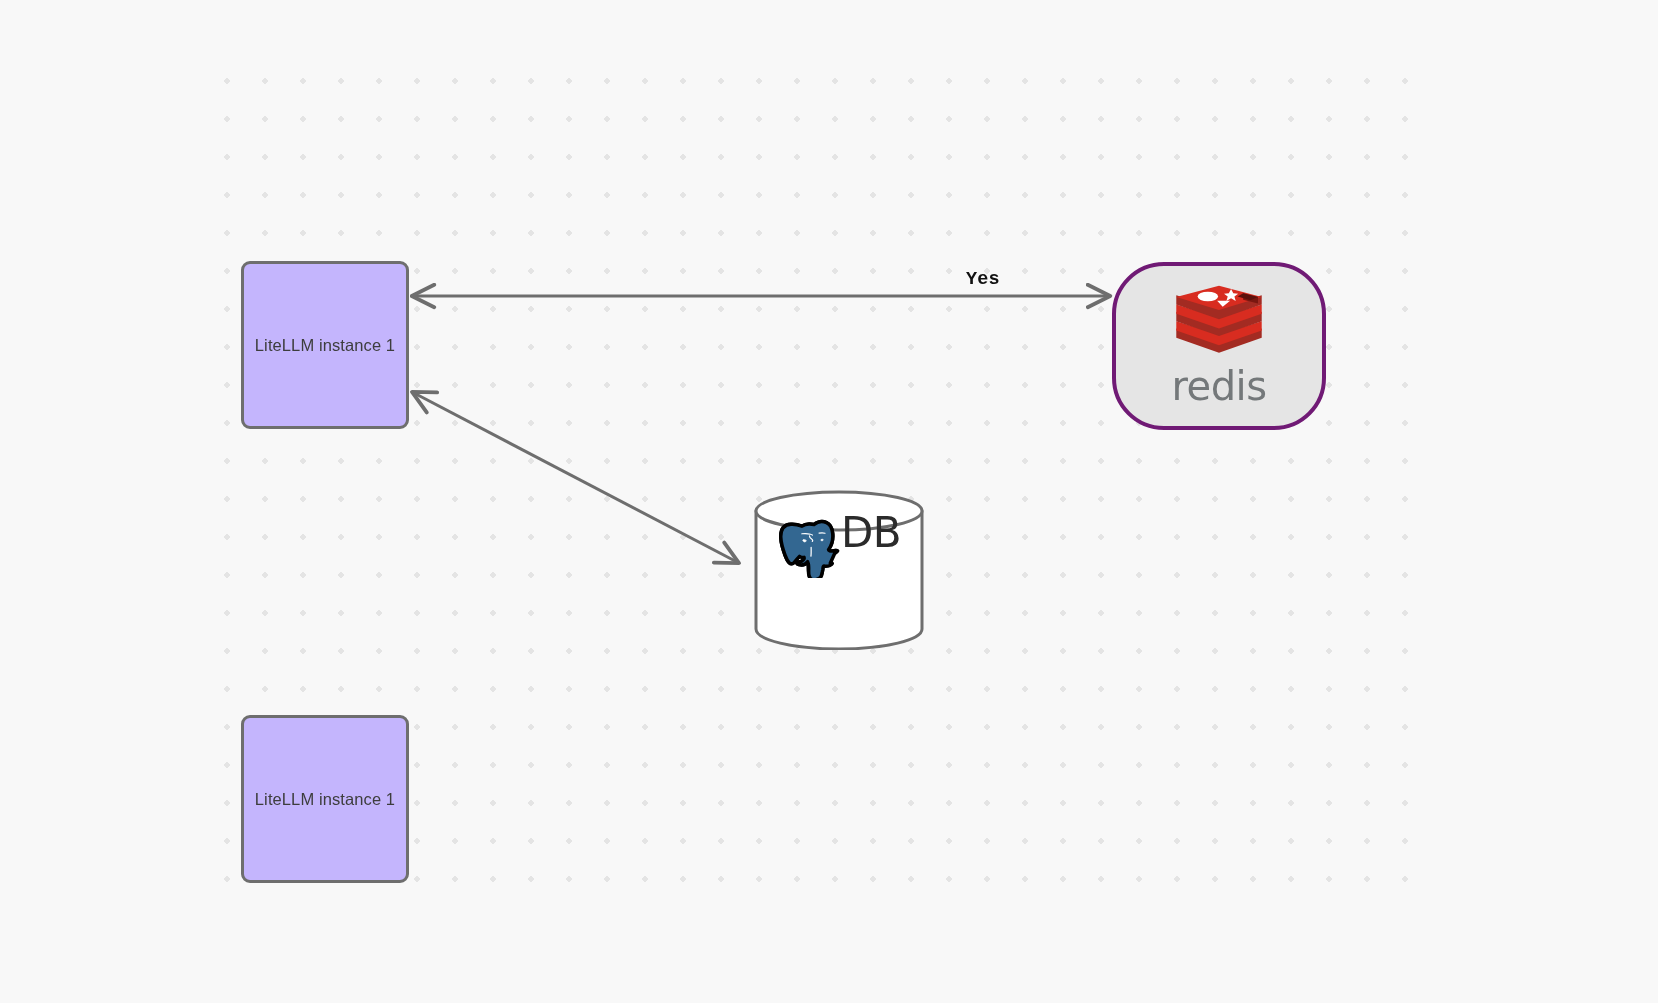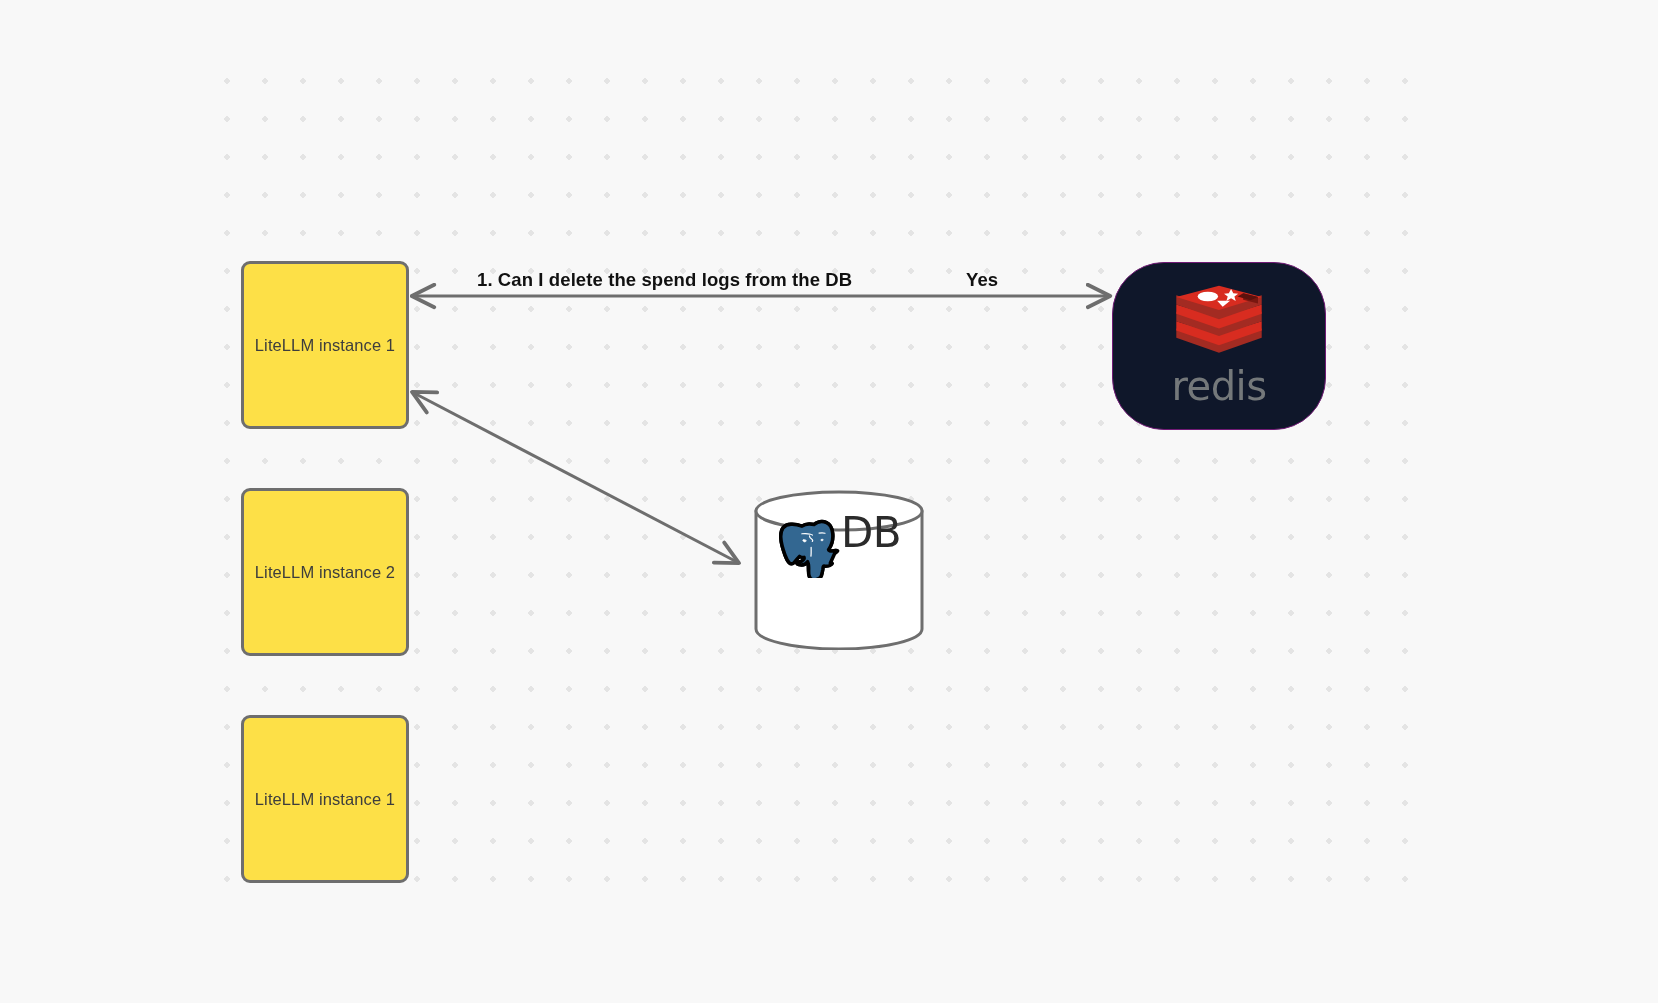--- a/index.html
+++ b/index.html
@@ -35,21 +35,21 @@
     position: absolute;
     left: 0;
     top: 0;
     width: 1658px;
     height: 1003px;
     pointer-events: none;
   }
   
   .node-box {
     position: absolute;
-    background: #fde047;
+    background: #c4b5fd;
     border: 3px solid #6e6e6e;
     border-radius: 9px;
     box-sizing: border-box;
     display: flex;
     align-items: center;
     justify-content: center;
   }
   .node-label {
     font-size: 16.5px;
     color: #3d3d3d;
@@ -61,22 +61,22 @@
   #node-litellm-2 { left: 241px; top: 488px; width: 168px; height: 168px; }
   #node-litellm-3 { left: 241px; top: 715px; width: 168px; height: 168px; }
 
   
   #node-redis {
     position: absolute;
     left: 1112px;
     top: 262px;
     width: 214px;
     height: 168px;
-    background: #0f172a;
-    border: 1px solid #701a75;
+    background: #e5e5e5;
+    border: 4px solid #701a75;
     border-radius: 52px;
     box-sizing: border-box;
     display: flex;
     flex-direction: column;
     align-items: center;
     justify-content: center;
   }
   .redis-logo-wrap {
     display: flex;
     flex-direction: column;
@@ -131,21 +131,21 @@
   .edge-label {
     position: absolute;
     font-family: "Liberation Sans", sans-serif;
     font-weight: bold;
     font-size: 18.5px;
     color: #111111;
     white-space: nowrap;
     letter-spacing: 0.1px;
   }
   #label-step-1 { left: 477px; top: 269px; }
-  #label-step-1-answer { left: 966px; top: 269px; }
+  #label-step-1-answer { left: 966px; top: 269px; font-family: Liberation Mono, monospace; }
   #label-step-2 { left: 553px; top: 435px; }
 </style>
 </head>
 <body>
 
 <div id="canvas">
 
   <div id="dot-grid"></div>
 
   <svg id="edges" viewBox="0 0 1658 1003" width="1658" height="1003" xmlns="http://www.w3.org/2000/svg">
@@ -166,23 +166,20 @@
       database (diagonal) --&gt;
     <g>
       <line x1="414" y1="393" x2="737" y2="562" stroke="#6e6e6e" stroke-width="3" marker-start="url(#arrow-start)" marker-end="url(#arrow-end)"></line>
     </g>
   </svg>
 
   <div class="node-box" id="node-litellm-1">
     <span class="node-label">LiteLLM instance 1</span>
   </div>
 
-  <div class="node-box" id="node-litellm-2">
-    <span class="node-label">LiteLLM instance 2</span>
-  </div>
 
   <div class="node-box" id="node-litellm-3">
     <span class="node-label">LiteLLM instance 1</span>
   </div>
 
   <div id="node-redis">
     <div class="redis-logo-wrap">
       <svg class="redis-mark" width="96" height="78" viewBox="0 0 100 84" xmlns="http://www.w3.org/2000/svg">
 
         <path d="M50 62 L96 48 L96 58 L50 74 L4 58 L4 48 Z" fill="#a32b22"></path>
@@ -227,18 +224,17 @@
           <path d="M31.5 23.2c-.07 1.3 1.3 2.4 2.05 2.95.62.45 1.06.9 1.06 1.49 0 .34-.15.59-.35.77"></path>
           <path d="M24.1 21.1c3.6-.5 6.5-.05 8.35.5 .93.28 1.5.57 1.84.78"></path>
           <path d="M40.8 20.5c2.44-.52 4.36-.33 5.74.08"></path>
           <path d="M33.1 34.4c.05 2.3.1 6.5-.2 8.4"></path>
         </g>
       </svg>
       <span class="db-word">DB</span>
     </div>
   </div>
 
-  <div class="edge-label" id="label-step-1">1.  Can I delete the spend logs from the DB</div>
 
   <div class="edge-label" id="label-step-1-answer">Yes</div>
 
 
 </div>
 
 </body></html>

